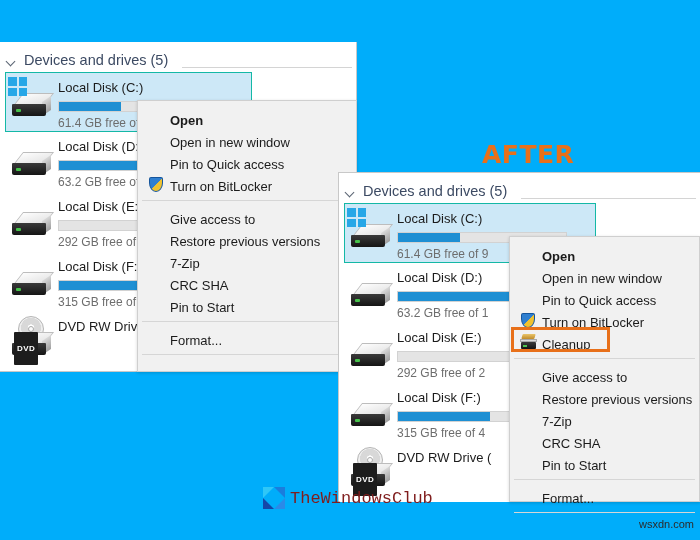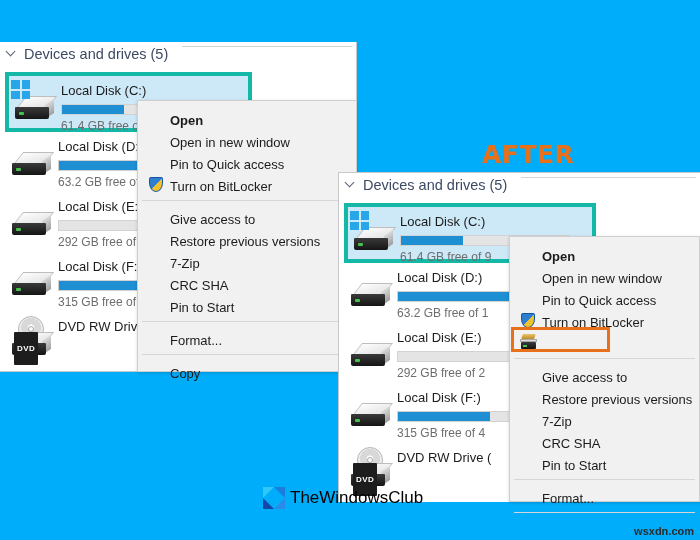--- a/index.html
+++ b/index.html
@@ -56,21 +56,21 @@
     top: 172px;
     width: 362px;
     height: 330px;
     border-left: 1px solid #c8c8c8;
     border-top: 1px solid #c8c8c8;
   }
 
   
   .group-head {
     display: flex;
-    align-items: flex-start;
+    align-items: flex-end;
     height: 22px;
     padding-left: 6px;
     margin-top: 4px;
     gap: 6px;
   }
   .chev {
     width: 12px;
     height: 12px;
     flex: 0 0 auto;
     position: relative;
@@ -107,21 +107,21 @@
   .drive {
     display: flex;
     align-items: flex-start;
     height: 60px;
     box-sizing: border-box;
     padding: 2px 0 0 0;
     position: relative;
   }
   .drive.selected {
     background: #cde8f7;
-    border: 4px solid #14b8a6;
+    border: 1px solid #14b8a6;
     width: 247px;
     margin-left: -1px;
   }
   #panel-after .drive.selected { width: 252px; }
 
   .drive-icon {
     width: 52px;
     flex: 0 0 52px;
     height: 54px;
     position: relative;
@@ -388,33 +388,32 @@
     border-top: 11px solid transparent;
   }
   .wm-logo .br {
     position: absolute; right: 0; bottom: 0;
     width: 0; height: 0;
     border-right: 11px solid #2b8ae8;
     border-top: 11px solid transparent;
   }
   .wm-text {
     font-size: 17px;
-    color: #000000;
-    font-family: Liberation Sans, sans-serif;
+    color: #7f1d1d;
+    font-family: Liberation Mono, monospace;
     white-space: nowrap;
   }
 
   .footer-credit {
     position: absolute;
     right: 6px;
-    bottom: 3px;
+    bottom: 10px;
     font-size: 11px;
     color: #2b2b2b;
     font-family: "Liberation Sans", sans-serif;
-    font-weight: bold;
   }
 </style>
 </head>
 <body>
 
 <div class="stage">
 
 
   <div class="explorer" id="panel-before">
 
@@ -559,24 +558,20 @@
       <div class="mi">
         <span class="mi-icon"></span>
         <span class="mi-label">Pin to Start</span>
       </div>
       <div class="msep"></div>
       <div class="mi">
         <span class="mi-icon"></span>
         <span class="mi-label">Format...</span>
       </div>
       <div class="msep"></div>
-      <div class="mi">
-        <span class="mi-icon"></span>
-        <span class="mi-label">Copy</span>
-      </div>
     </div>
 
   <div class="caption" id="caption-after">AFTER</div>
 
   <div class="explorer" id="panel-after">
 
     <div class="group-head">
       <span class="chev"></span>
       <span class="group-title">Devices and drives (5)</span>
       <span class="group-rule"></span>
@@ -695,20 +690,21 @@
         <span class="mi-label">Turn on BitLocker</span>
       </div>
       <div class="mi">
         <span class="mi-icon">
           <span class="cleanup-ic">
             <span class="brush"></span>
             <span class="plate"></span>
             <span class="body"></span>
           </span>
         </span>
+        <span class="mi-label">Cleanup</span>
       </div>
       <div class="msep"></div>
       <div class="mi">
         <span class="mi-icon"></span>
         <span class="mi-label">Give access to</span>
       </div>
       <div class="mi">
         <span class="mi-icon"></span>
         <span class="mi-label">Restore previous versions</span>
       </div>

